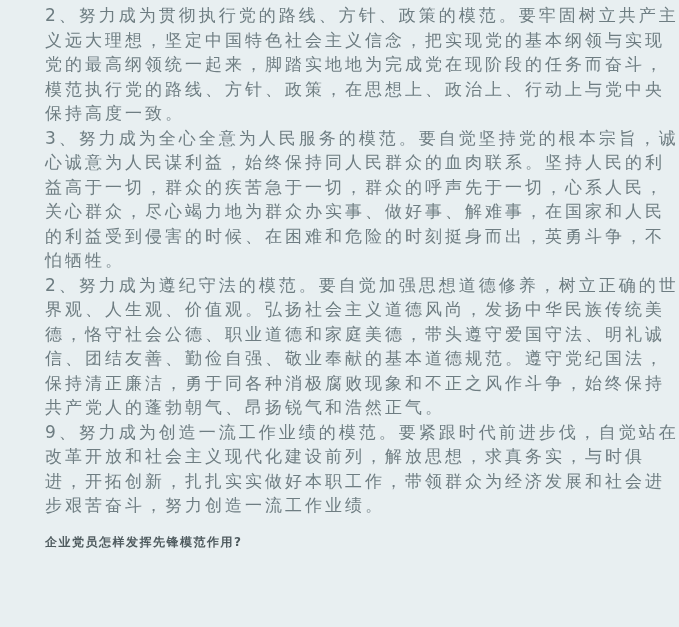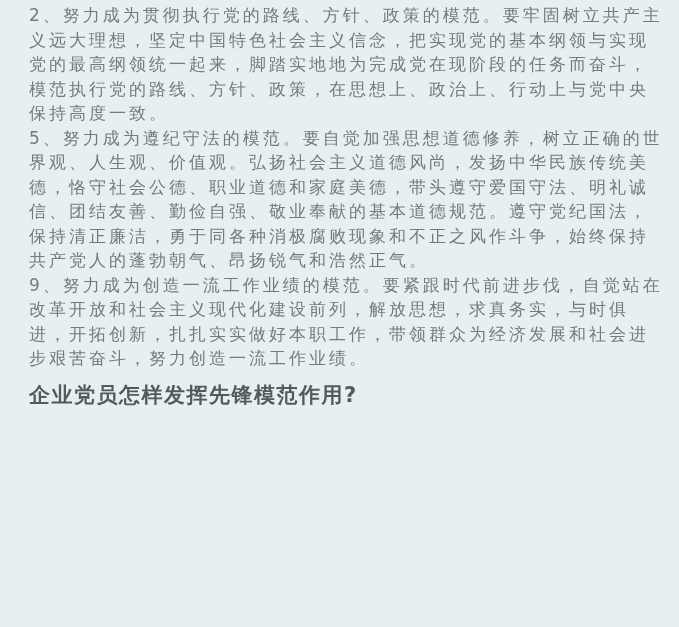--- a/index.html
+++ b/index.html
@@ -13,51 +13,52 @@
     overflow: hidden;
     font-family: "DejaVu Sans", sans-serif;
   }
   .page {
     position: relative;
     width: 679px;
     height: 627px;
   }
   .content {
     position: absolute;
-    left: 29px;
+    left: 45px;
     top: 3px;
     width: 635px;
   }
   .content p {
     margin: 0;
     padding: 0;
     font-size: 17px;
     line-height: 24.5px;
     letter-spacing: 3px;
     color: #6e7d82;
     text-align: left;
     word-break: normal;
     overflow-wrap: normal;
   }
   .content h2 {
     margin: 12px 0 0 0;
     padding: 0;
-    font-size: 21px;
+    font-size: 12px;
     line-height: 25px;
     letter-spacing: 1.5px;
     font-weight: 700;
     color: #4f5b5f;
   }
   .content p.indented {
     text-indent: 48px;
   }
 </style>
 </head>
 <body>
 
 <div class="page">
   <div class="content">
     <p>2、努力成为贯彻执行党的路线、方针、政策的模范。要牢固树立共产主义远大理想，坚定中国特色社会主义信念，把实现党的基本纲领与实现党的最高纲领统一起来，脚踏实地地为完成党在现阶段的任务而奋斗，模范执行党的路线、方针、政策，在思想上、政治上、行动上与党中央保持高度一致。</p>
-    <p>5、努力成为遵纪守法的模范。要自觉加强思想道德修养，树立正确的世界观、人生观、价值观。弘扬社会主义道德风尚，发扬中华民族传统美德，恪守社会公德、职业道德和家庭美德，带头遵守爱国守法、明礼诚信、团结友善、勤俭自强、敬业奉献的基本道德规范。遵守党纪国法，保持清正廉洁，勇于同各种消极腐败现象和不正之风作斗争，始终保持共产党人的蓬勃朝气、昂扬锐气和浩然正气。</p>
+    <p>3、努力成为全心全意为人民服务的模范。要自觉坚持党的根本宗旨，诚心诚意为人民谋利益，始终保持同人民群众的血肉联系。坚持人民的利益高于一切，群众的疾苦急于一切，群众的呼声先于一切，心系人民，关心群众，尽心竭力地为群众办实事、做好事、解难事，在国家和人民的利益受到侵害的时候、在困难和危险的时刻挺身而出，英勇斗争，不怕牺牲。</p>
+    <p>2、努力成为遵纪守法的模范。要自觉加强思想道德修养，树立正确的世界观、人生观、价值观。弘扬社会主义道德风尚，发扬中华民族传统美德，恪守社会公德、职业道德和家庭美德，带头遵守爱国守法、明礼诚信、团结友善、勤俭自强、敬业奉献的基本道德规范。遵守党纪国法，保持清正廉洁，勇于同各种消极腐败现象和不正之风作斗争，始终保持共产党人的蓬勃朝气、昂扬锐气和浩然正气。</p>
     <p>9、努力成为创造一流工作业绩的模范。要紧跟时代前进步伐，自觉站在改革开放和社会主义现代化建设前列，解放思想，求真务实，与时俱进，开拓创新，扎扎实实做好本职工作，带领群众为经济发展和社会进步艰苦奋斗，努力创造一流工作业绩。</p>
     <h2>企业党员怎样发挥先锋模范作用?</h2>
   </div>
 </div>
 
 </body></html>

